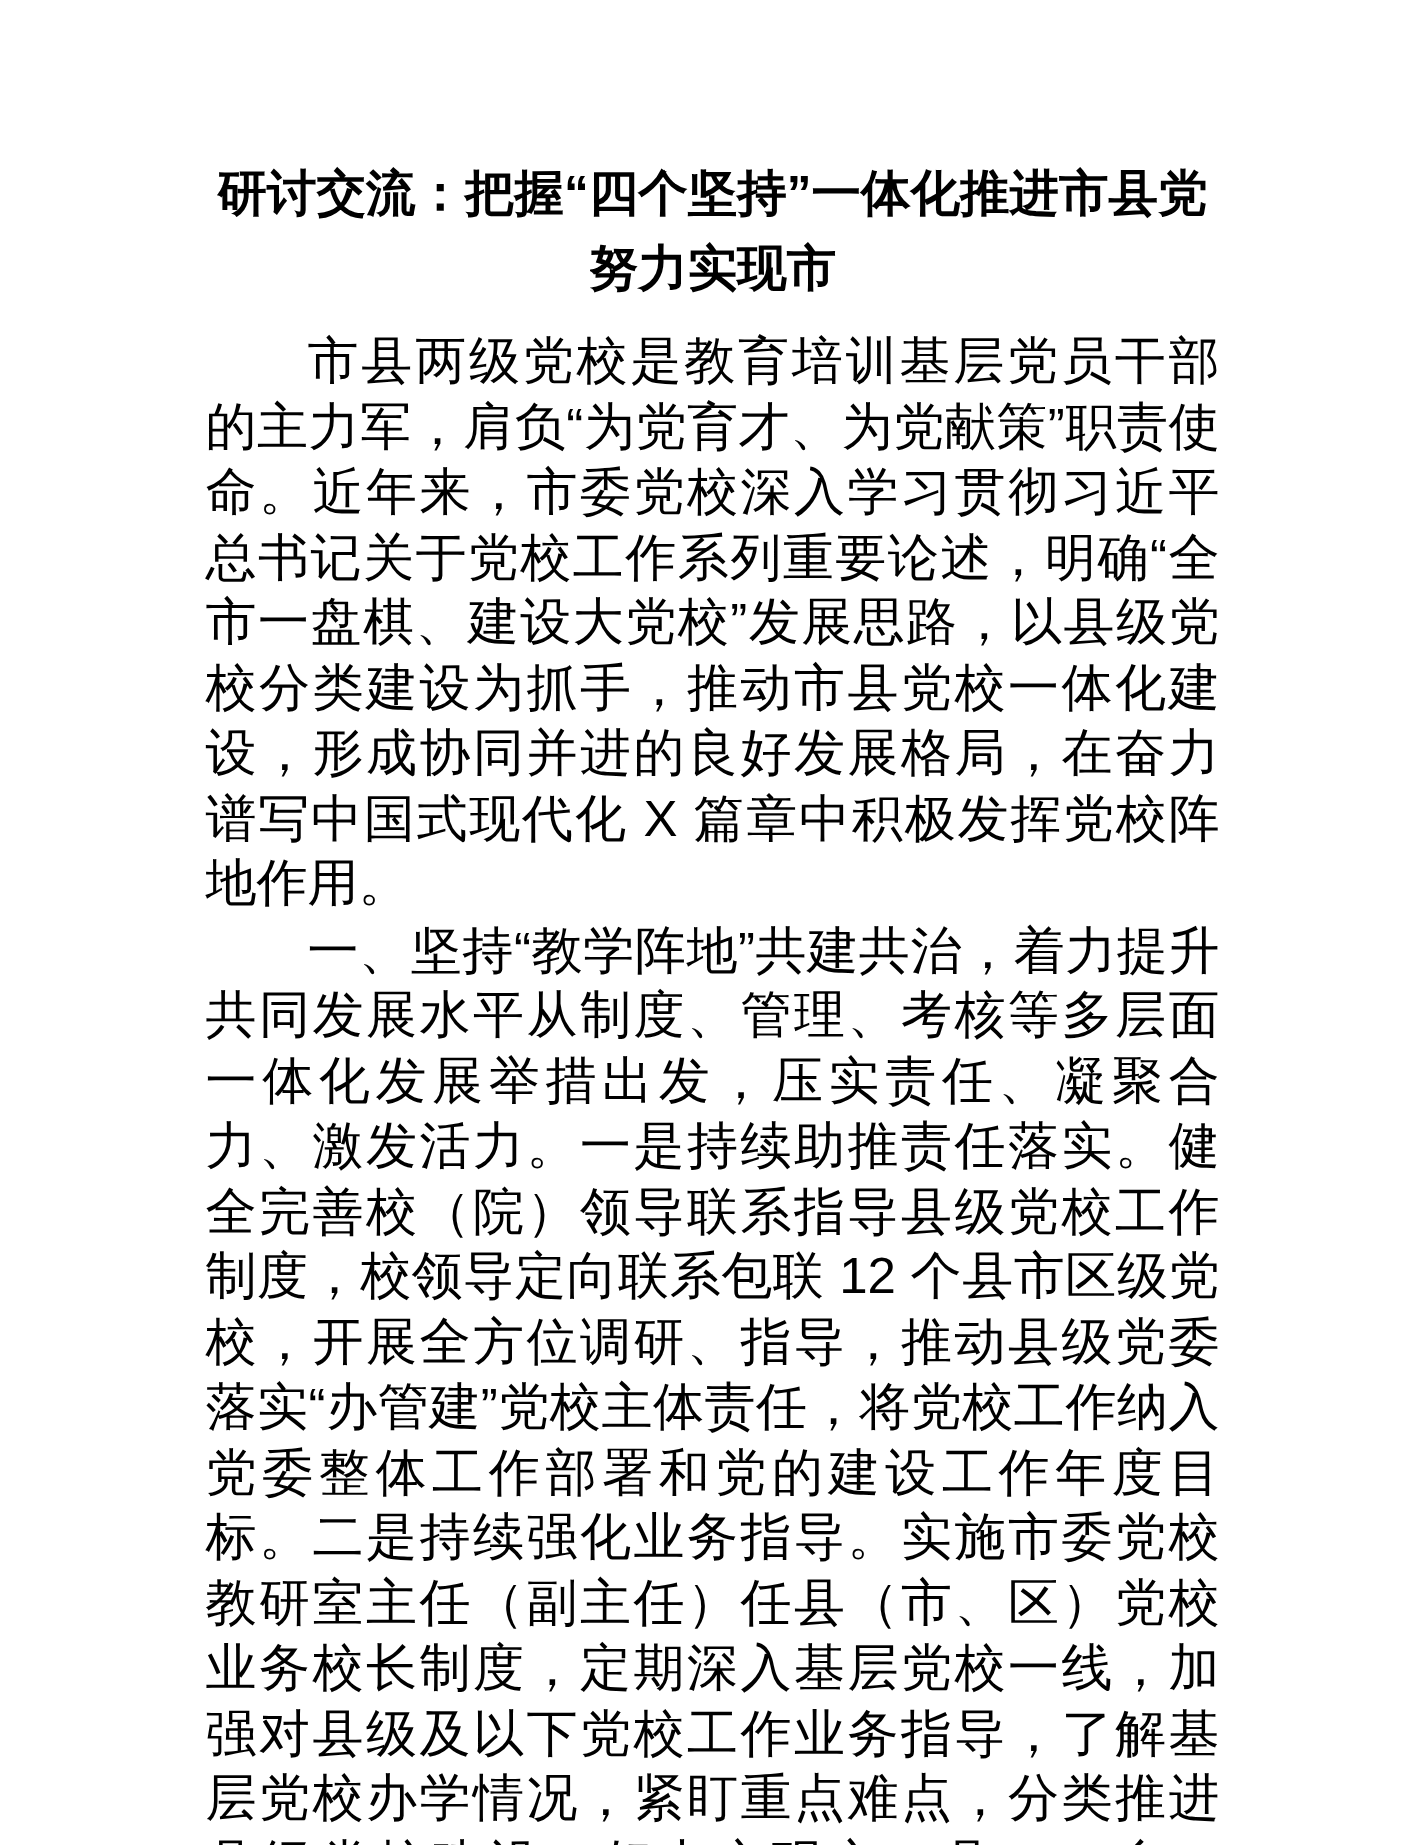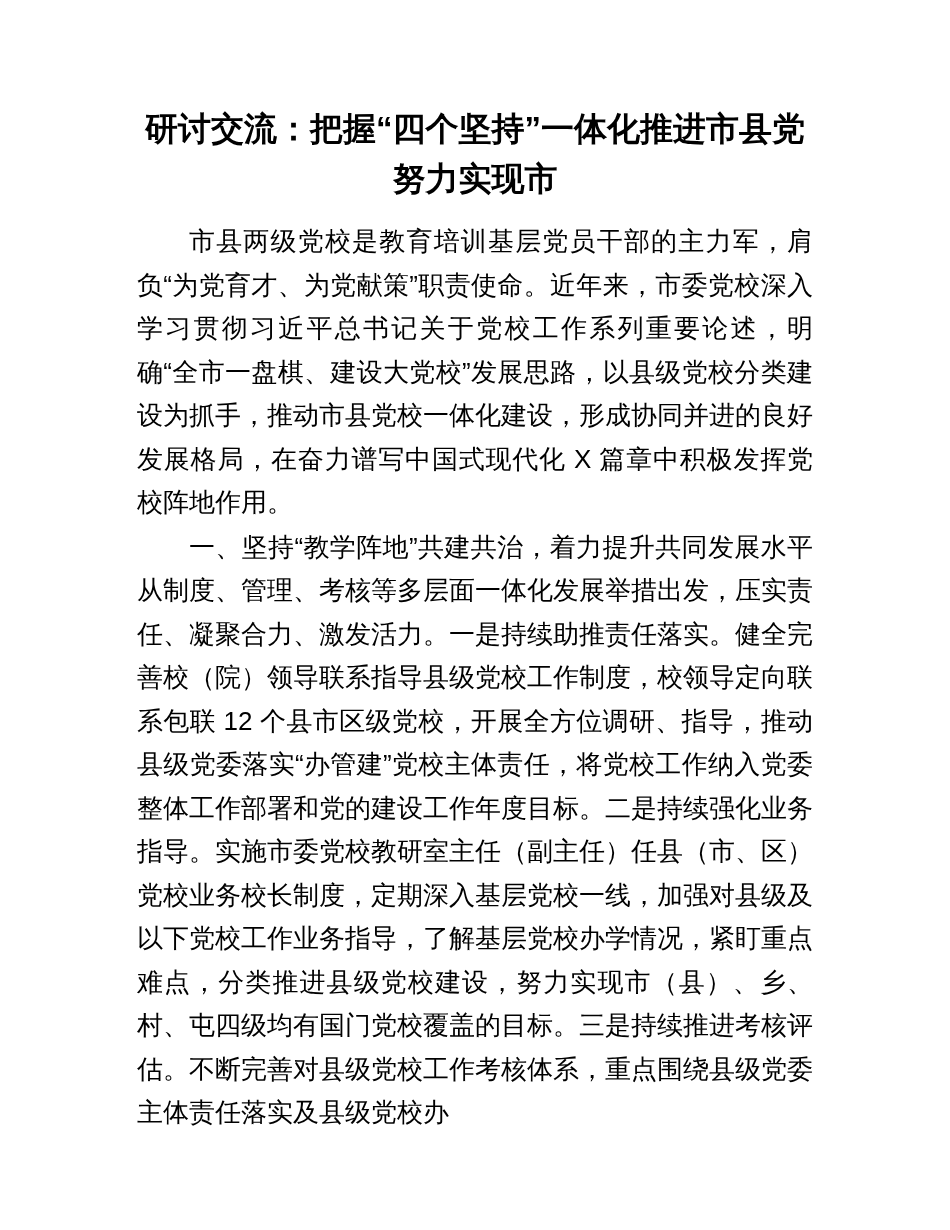--- a/index.html
+++ b/index.html
@@ -26,21 +26,21 @@
     color: #000000;
   }
   .doc-title .title-line {
     display: block;
   }
   .paragraphs {
     margin: 0 137px;
   }
   .body-para {
     margin: 0;
-    font-size: 26px;
+    font-size: 34px;
     line-height: 43.5px;
     text-align: justify;
     text-justify: inter-ideograph;
     line-break: strict;
     text-indent: 2em;
     color: #000000;
   }
   .body-para + .body-para {
     margin-top: 1px;
   }

